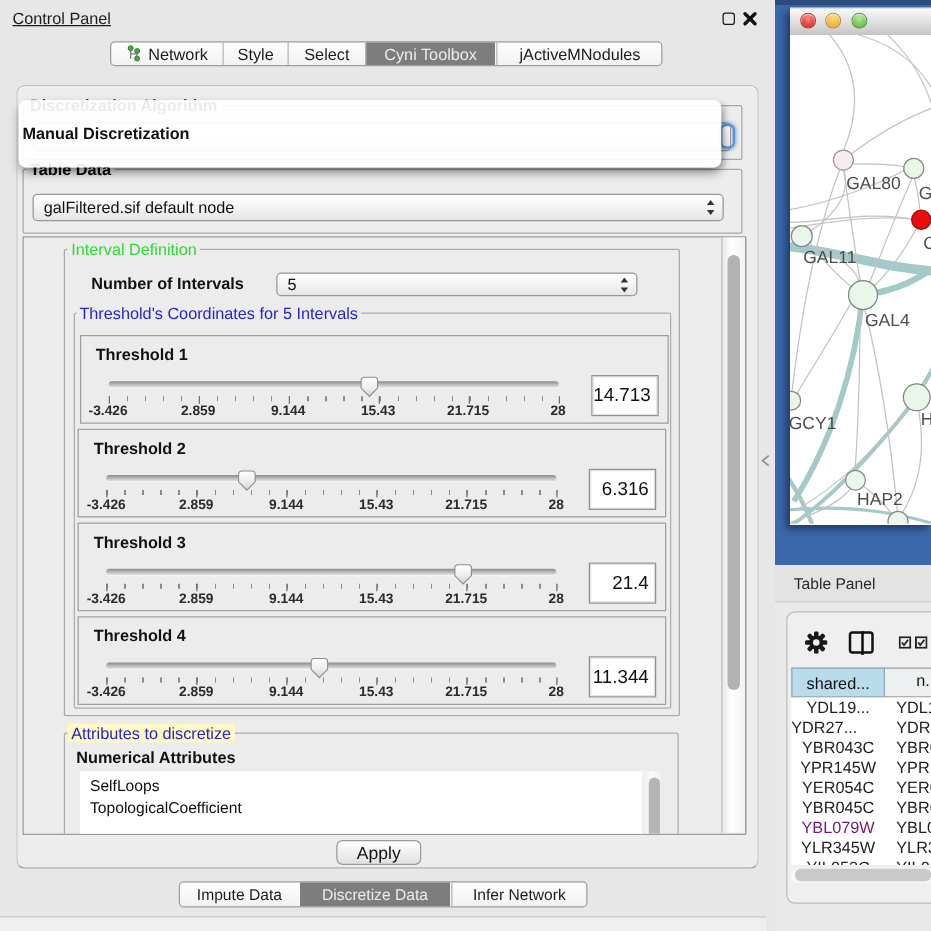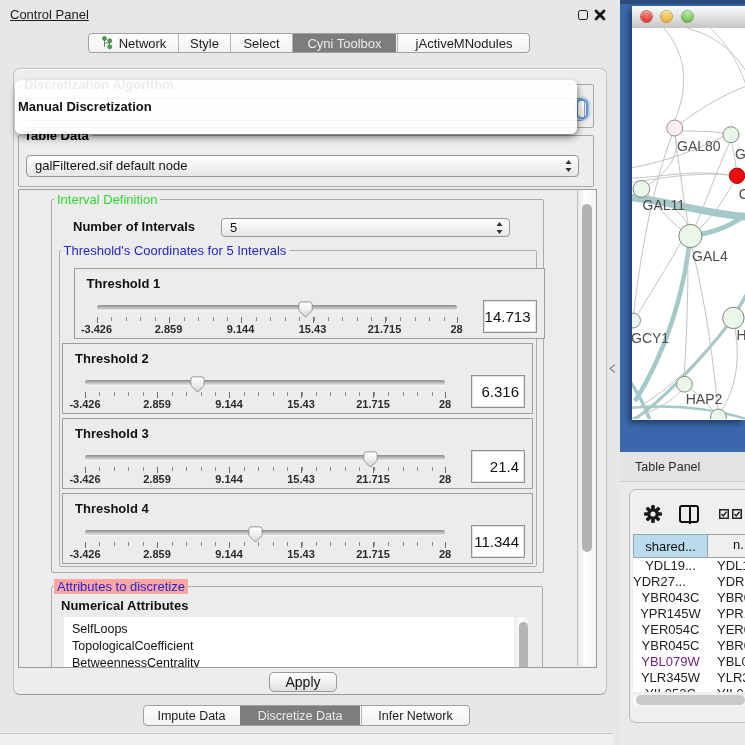--- a/index.html
+++ b/index.html
@@ -72,21 +72,21 @@
     <div class="abs" style="left:21px;top:19px;font-size:13px;font-weight:bold;color:#111;">Number of Intervals</div>
     <div class="combo" style="left:169px;top:18px;width:287px;height:17px;">
       <span class="tx" style="top:1px;">5</span>
       <svg class="stepper" width="7" height="12" viewBox="0 0 7 12">
           <path d="M3.5 0 L6.5 4 H0.5 Z" fill="#333"></path>
           <path d="M3.5 12 L6.5 8 H0.5 Z" fill="#333"></path>
         </svg>
     </div>
     <div class="grp" style="left:6.5px;top:50px;width:476px;height:315px;border-color:#adadad;">
       <span class="ttl" style="left:1px;color:#2525cc;background:#ececec;">Threshold's Coordinates for 5 Intervals</span>
-      <div id="th1" class="thbox" style="top:17px;left:14px;">
+      <div id="th1" class="thbox" style="top:17px;left:4px;">
         <div class="thname">Threshold 1</div>
         <div class="track" style="left:22px;top:36px;width:360px;"></div>
         <div class="ticks" style="left:22px;top:48px;width:361px;"></div>
         <div class="mtick" style="left:22px;top:48px;"></div>
         <div class="mtick" style="left:94px;top:48px;"></div>
         <div class="mtick" style="left:166px;top:48px;"></div>
         <div class="mtick" style="left:238px;top:48px;"></div>
         <div class="mtick" style="left:310px;top:48px;"></div>
         <div class="mtick" style="left:382px;top:48px;"></div>
         <div class="tlabel" style="left:22px;top:54px;">-3.426</div>
@@ -188,26 +188,25 @@
               </linearGradient>
             </defs>
             <path d="M1,3.7 Q1,0.8 4,0.8 L13,0.8 Q16,0.8 16,3.7 L16,10.6 L8.5,18.2 L1,10.6 Z" fill="url(#tg4)" stroke="#8b8b8b" stroke-width="1"></path>
           </svg>
         <div class="vbox" style="left:408px;top:31px;width:47px;height:31px;line-height:31px;padding-right:5px;">11.344</div>
       </div>
     </div>
   </div>
 
   <div class="grp" style="left:32px;top:396px;width:490px;height:110px;border-color:#aaa;">
-    <span class="ttl" style="color:#2525cc;background:#fca5a5;">Attributes to discretize</span>
+    <span class="ttl" style="color:#2525cc;background:#fef9c3;">Attributes to discretize</span>
     <div class="abs" style="left:9px;top:11px;font-size:13px;font-weight:bold;color:#111;">Numerical Attributes</div>
     <div class="abs" style="left:12px;top:30px;width:450px;height:80px;background:#fff;padding-top:4px;box-sizing:border-box;">
       <div class="listitem">SelfLoops</div>
       <div class="listitem">TopologicalCoefficient</div>
-      <div class="listitem">BetweennessCentrality</div>
     </div>
     <div class="abs" style="left:462px;top:30px;width:15px;height:80px;background:linear-gradient(to right,#ededed,#fcfcfc 50%,#f0f0f0);"></div>
     <div class="abs" style="left:466.5px;top:35px;width:9px;height:80px;background:#b5b5b5;border-radius:4.5px;"></div>
   </div>
 </div>
 
 <div class="abs" style="left:577px;top:190px;width:18px;height:476px;background:linear-gradient(to right,#e8e8e8,#ffffff 40%,#f2f2f2);border-left:1px solid #bdbdbd;border-right:1px solid #9a9a9a;"></div>
 <div class="abs" style="left:581.5px;top:204px;width:10px;height:348px;background:#b2b2b2;border-radius:5px;"></div>
 
 <div class="abs" style="left:269px;top:672px;width:66px;height:18px;border:1px solid #9a9a9a;border-radius:5px;background:linear-gradient(#ffffff,#eeeeee 55%,#e0e0e0);text-align:center;font-size:14px;line-height:18px;color:#111;">Apply</div>

